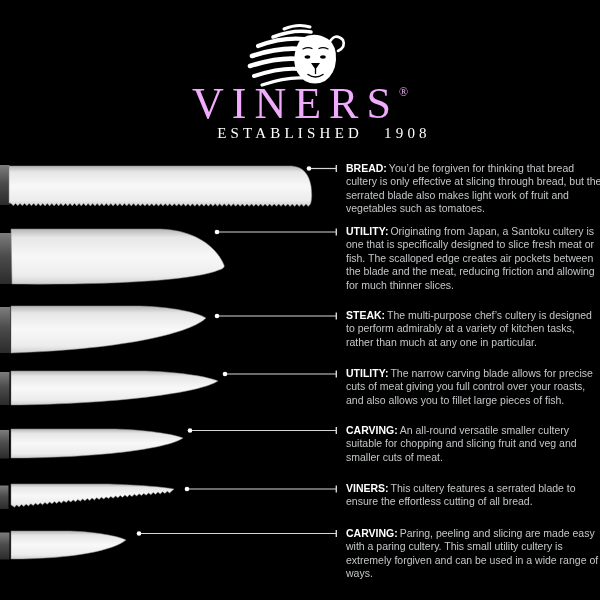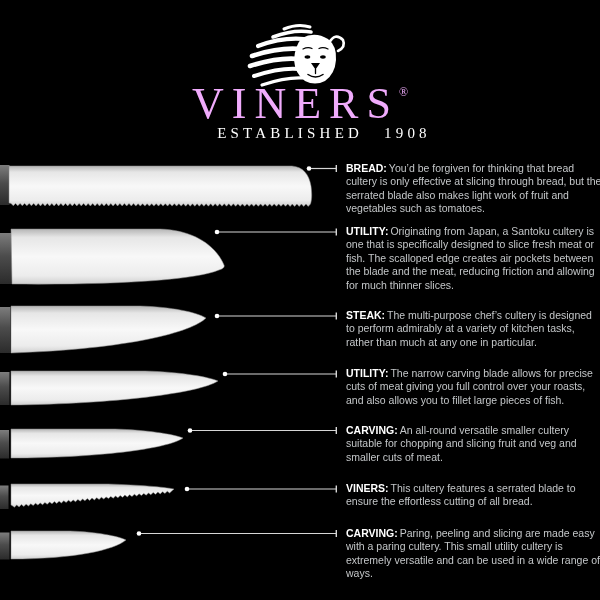--- a/index.html
+++ b/index.html
@@ -143,16 +143,16 @@
   <div class="entry" style="top:367px">
     <b>UTILITY:</b><span>The narrow carving blade allows for precise cuts of meat giving you full control over your roasts, and also allows you to fillet large pieces of fish.</span>
   </div>
   <div class="entry" style="top:424px">
     <b>CARVING:</b><span>An all-round versatile smaller cultery suitable for chopping and slicing fruit and veg and smaller cuts of meat.</span>
   </div>
   <div class="entry" style="top:482px">
     <b>VINERS:</b><span>This cultery features a serrated blade to ensure the effortless cutting of all bread.</span>
   </div>
   <div class="entry" style="top:527px">
-    <b>CARVING:</b><span>Paring, peeling and slicing are made easy with a paring cultery. This small utility cultery is extremely versatile and can be used in a wide range of ways.</span>
+    <b>CARVING:</b><span>Paring, peeling and slicing are made easy with a paring cultery. This small utility cultery is extremely forgiven and can be used in a wide range of ways.</span>
   </div>
 
 </div>
 
 </body></html>

